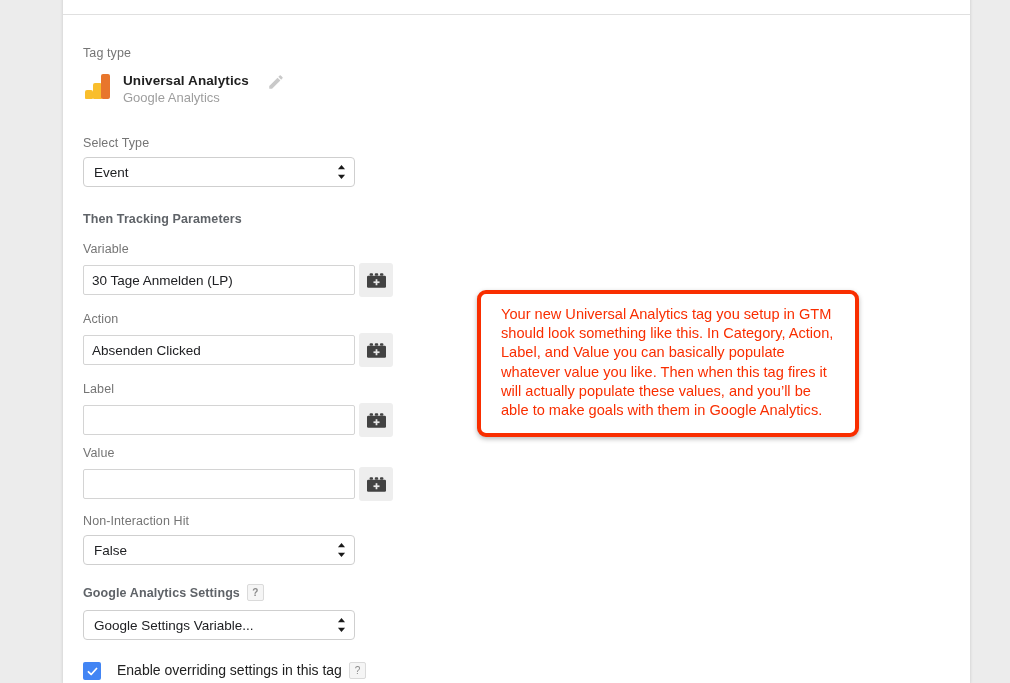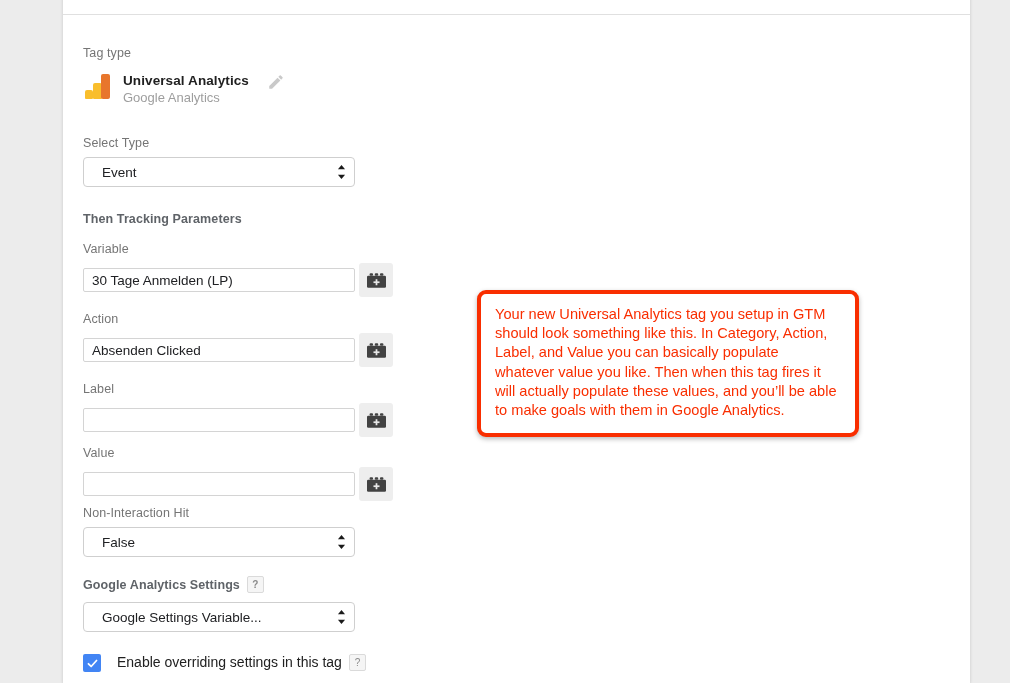--- a/index.html
+++ b/index.html
@@ -104,41 +104,41 @@
   .select-box {
     position: relative;
     width: 272px;
     height: 30px;
     box-sizing: border-box;
     background: #fff;
     border: 1px solid #cfcfcf;
     border-radius: 4px;
     display: flex;
     align-items: center;
-    padding: 0 26px 0 18px;
+    padding: 0 26px 0 10px;
     font-size: 13.5px;
     color: #202124;
   }
   .select-arrows {
     position: absolute;
     right: 8px;
     top: 50%;
     transform: translateY(-50%);
     width: 9px;
     height: 16px;
   }
 
   
   .input-row {
     display: flex;
     align-items: center;
   }
   .text-input {
     width: 272px;
-    height: 24px;
+    height: 30px;
     box-sizing: border-box;
     border: 1px solid #d4d4d4;
     border-radius: 2px;
     background: #fff;
     font-family: "Liberation Sans", sans-serif;
     font-size: 13.5px;
     color: #202124;
     padding: 0 8px;
     outline: none;
   }
@@ -199,21 +199,21 @@
   
   #annotation {
     position: absolute;
     left: 477px;
     top: 290px;
     width: 382px;
     box-sizing: border-box;
     border: 4px solid #F92E00;
     border-radius: 9px;
     background: #ffffff;
-    padding: 11px 14px 13px 14px;
+    padding: 11px 14px 13px 20px;
     box-shadow: 0 2px 5px rgba(0,0,0,.28);
   }
   #annotation-text {
     color: #F92E00;
     font-size: 14.6px;
     line-height: 19.2px;
     font-family: "Liberation Sans", sans-serif;
   }
 </style>
 </head>
@@ -321,21 +321,21 @@
               <rect x="15" y="0" width="4" height="3" rx="1.2" fill="#424242"></rect>
               <rect x="0" y="3" width="22" height="14" rx="1.5" fill="#424242"></rect>
               <rect x="10" y="7" width="2" height="7" fill="#e8e8e8"></rect>
               <rect x="7.5" y="9.5" width="7" height="2" fill="#e8e8e8"></rect>
             </svg>
           </div>
         </div>
       </div>
     </div>
 
-    <div class="block" style="margin-top:4px">
+    <div class="block" style="margin-top:12px">
       <div class="field-label">Non-Interaction Hit</div>
       <div class="select-box">
         <span>False</span>
         <svg class="select-arrows" viewBox="0 0 10 18">
           <path fill="#1a1a1a" d="M5 1 L9 6 L1 6 Z"></path>
           <path fill="#1a1a1a" d="M5 17 L9 12 L1 12 Z"></path>
         </svg>
       </div>
     </div>
 

